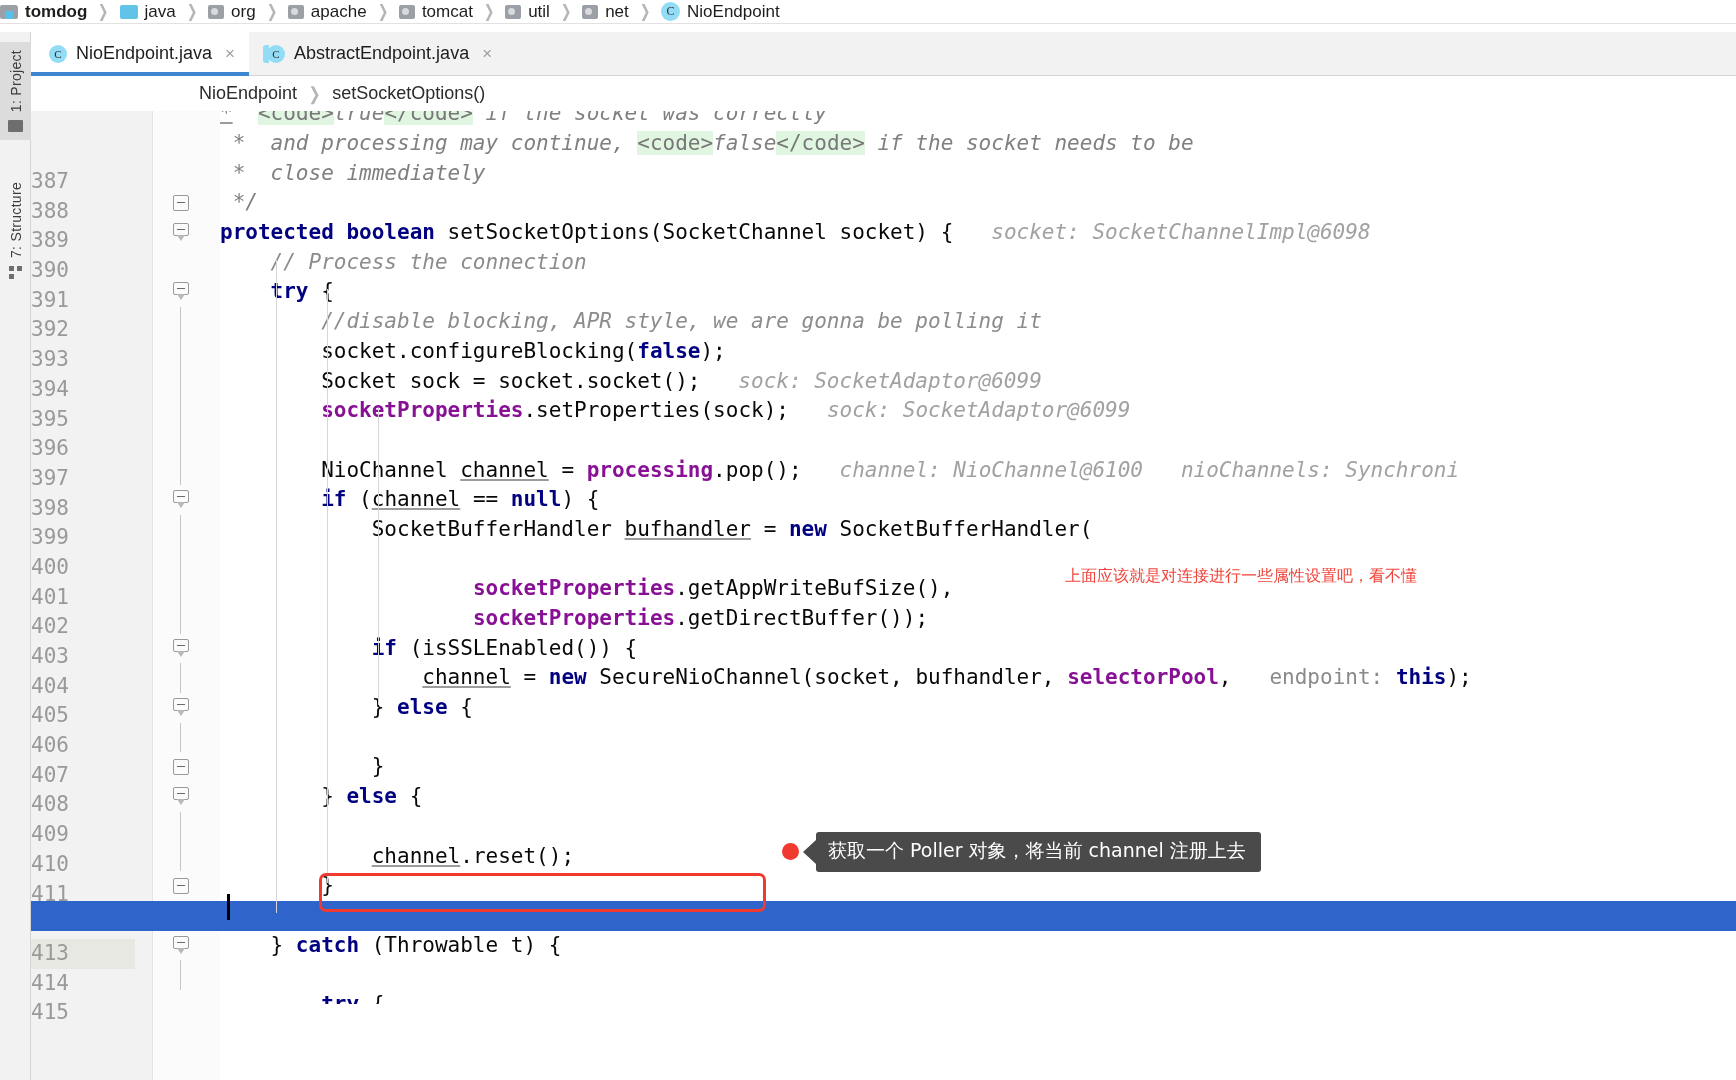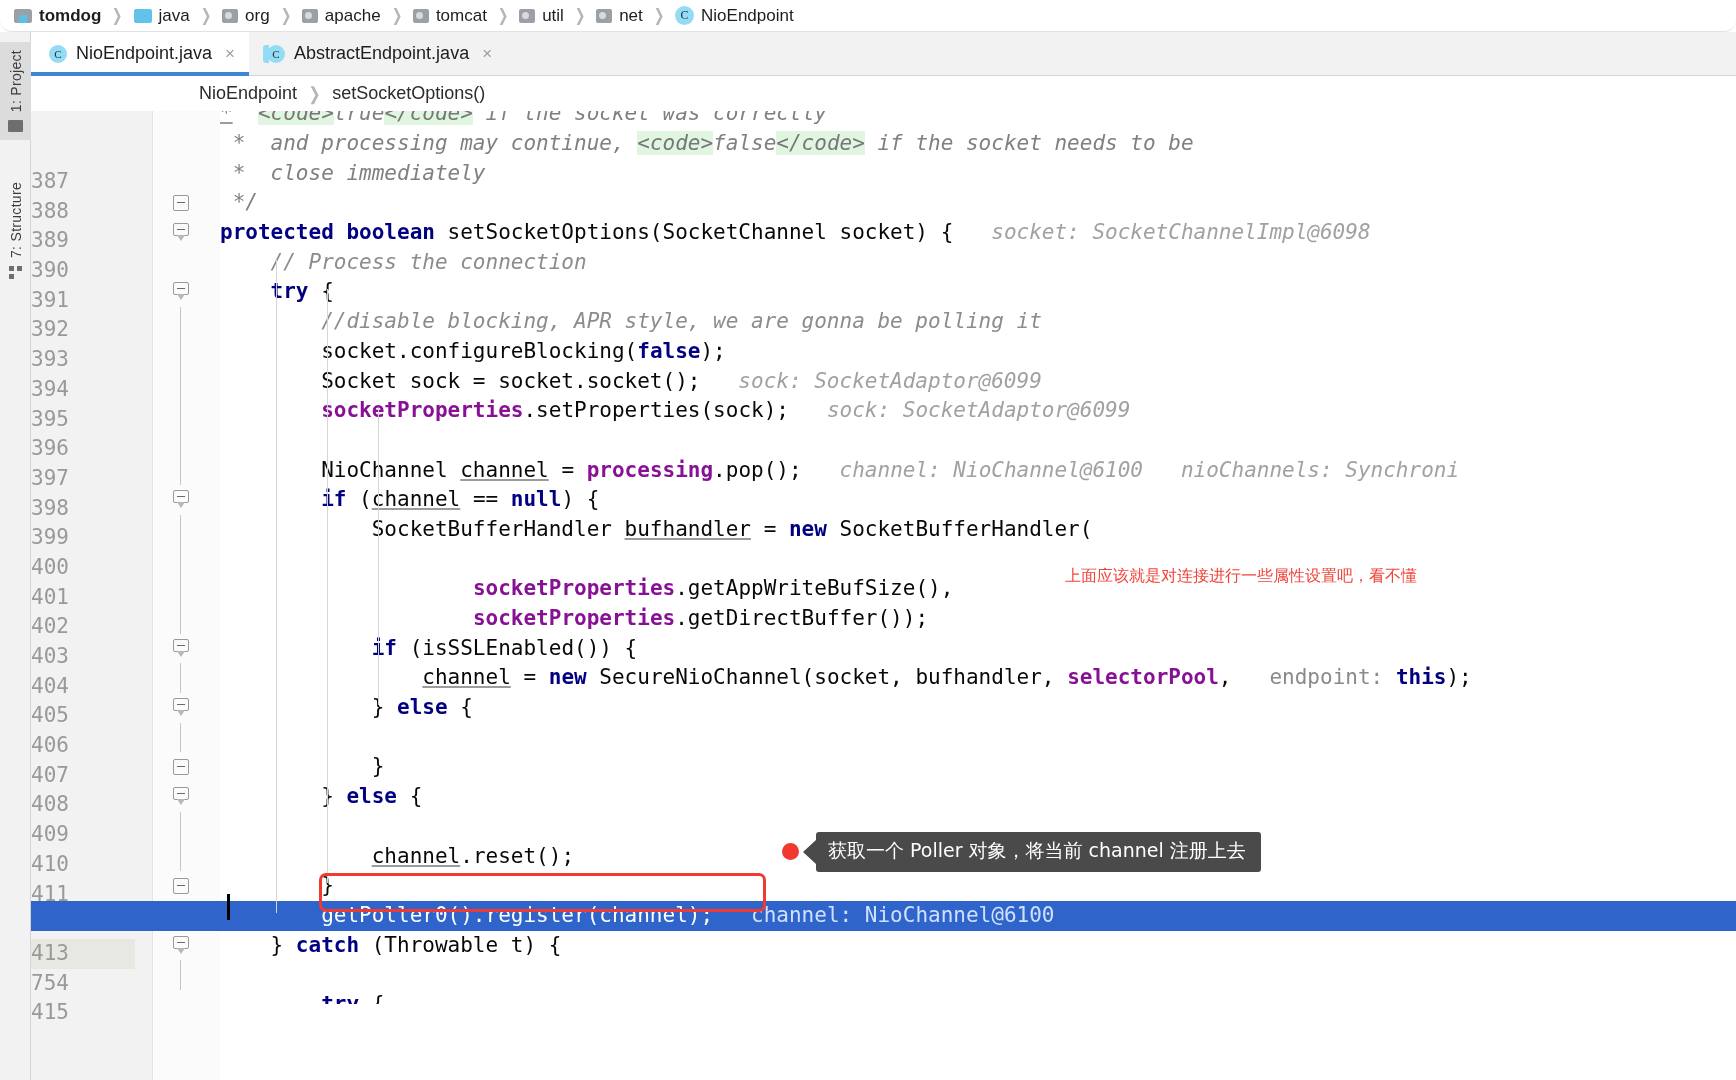--- a/index.html
+++ b/index.html
@@ -5,29 +5,27 @@
   * { box-sizing: border-box; margin: 0; padding: 0; }
   html, body {
     width: 1736px; height: 1080px;
     overflow: hidden;
     background: #ffffff;
     font-family: "Liberation Sans", sans-serif;
   }
 
   
   #nav-bar {
-    height: 32px;
+    height: 24px;
     display: flex;
     align-items: center;
-    padding-left: 14px;
     background: #ffffff;
     font-size: 17px;
     color: #1d1d1d;
     border-bottom: 1px solid #e2e2e2;
-    border-radius: 12px;
   }
   .crumb { display: flex; align-items: center; white-space: nowrap; }
   .crumb-label { margin-left: 7px; }
   .crumb-sep {
     color: #b6b6b6;
     margin: 0 9px;
     font-size: 17px;
     transform: scaleX(0.75);
   }
   .crumb.root .crumb-label { font-weight: bold; }
@@ -160,21 +158,21 @@
     font-family: "DejaVu Sans Mono", monospace;
   }
   .row.selected { background: #2f65ca; }
   .row.selected .lineno { background: #e8e8e2; color: #999999; }
   .row.selected .content { color: #ffffff; }
 
   
   .kw   { color: #000081; font-weight: bold; }
   .cmt  { color: #8c8c8c; font-style: italic; }
   .doc  { color: #808080; font-style: italic; }
-  .doctag { color: #777777; font-style: italic; background: #e1f6e1; }
+  .doctag { color: #777777; background: #e1f6e1; }
   .fld  { color: #871094; font-weight: bold; }
   .hint { color: #a1a1a1; font-style: italic; }
   .under { text-decoration: underline; text-decoration-color: #9c9c9c; }
   .param-hint { color: #8a8a8a; }
   .fold-minus {
     position: absolute; left: 142px; top: 7px;
     width: 16px; height: 16px; border: 1px solid #9a9a9a;
     background: #fbfbfb; border-radius: 2px;
   }
   .fold-minus::after {
@@ -488,25 +486,24 @@
     </div>
 
     <div class="row">
       <div class="lineno">412</div>
       <div class="fold-minus"></div>
       <div class="content">        }</div>
     </div>
 
     <div class="row selected">
       <div class="lineno">413</div>
-      <div class="content">        getPoller0().register(channel);<span style="color:#cfe0ff">   channel: NioChannel@6100</span></div>
-    </div>
-
-    <div class="row">
-      <div class="lineno">754</div>
+    </div>
+
+    <div class="row">
+      <div class="lineno">414</div>
       <div class="fold-start"><span class="sq"></span><span class="tri"></span></div>
       <div class="content">    } <span class="kw">catch</span> (Throwable t) {</div>
     </div>
 
     <div class="row">
       <div class="lineno">415</div>
       <div class="fold-line"></div>
     </div>
 
     <div class="row" style="height:14px;overflow:hidden;">

